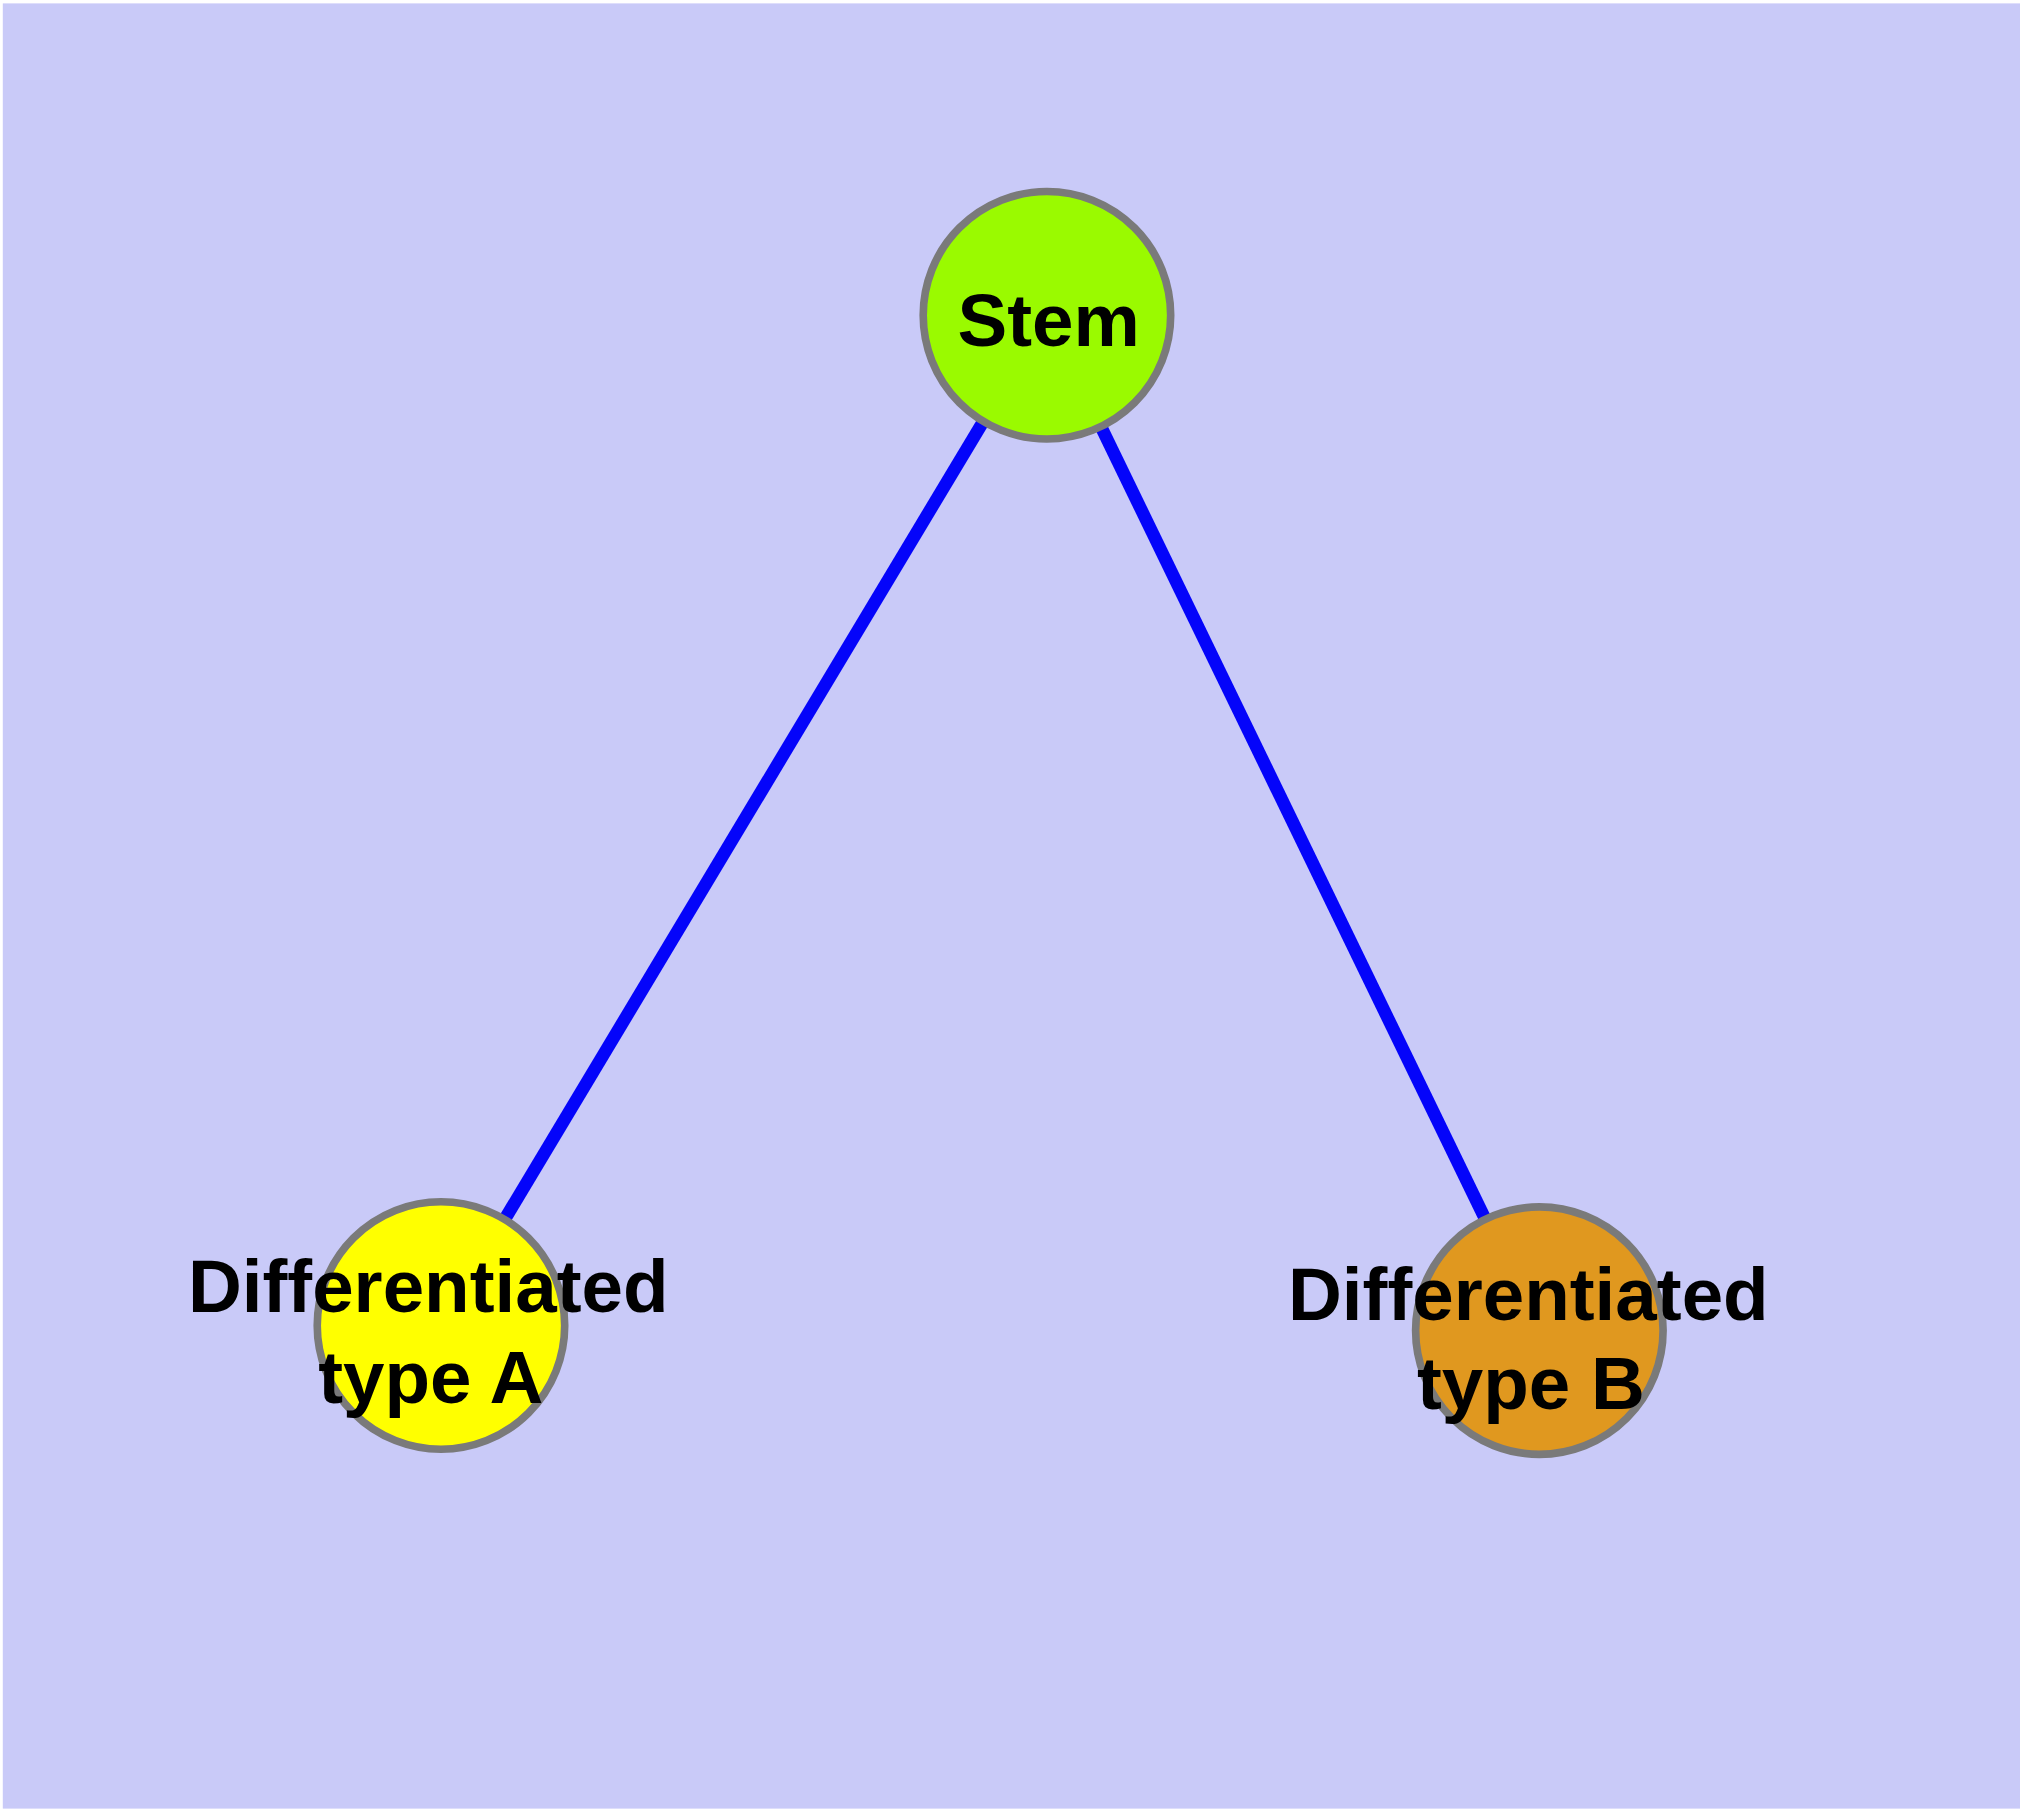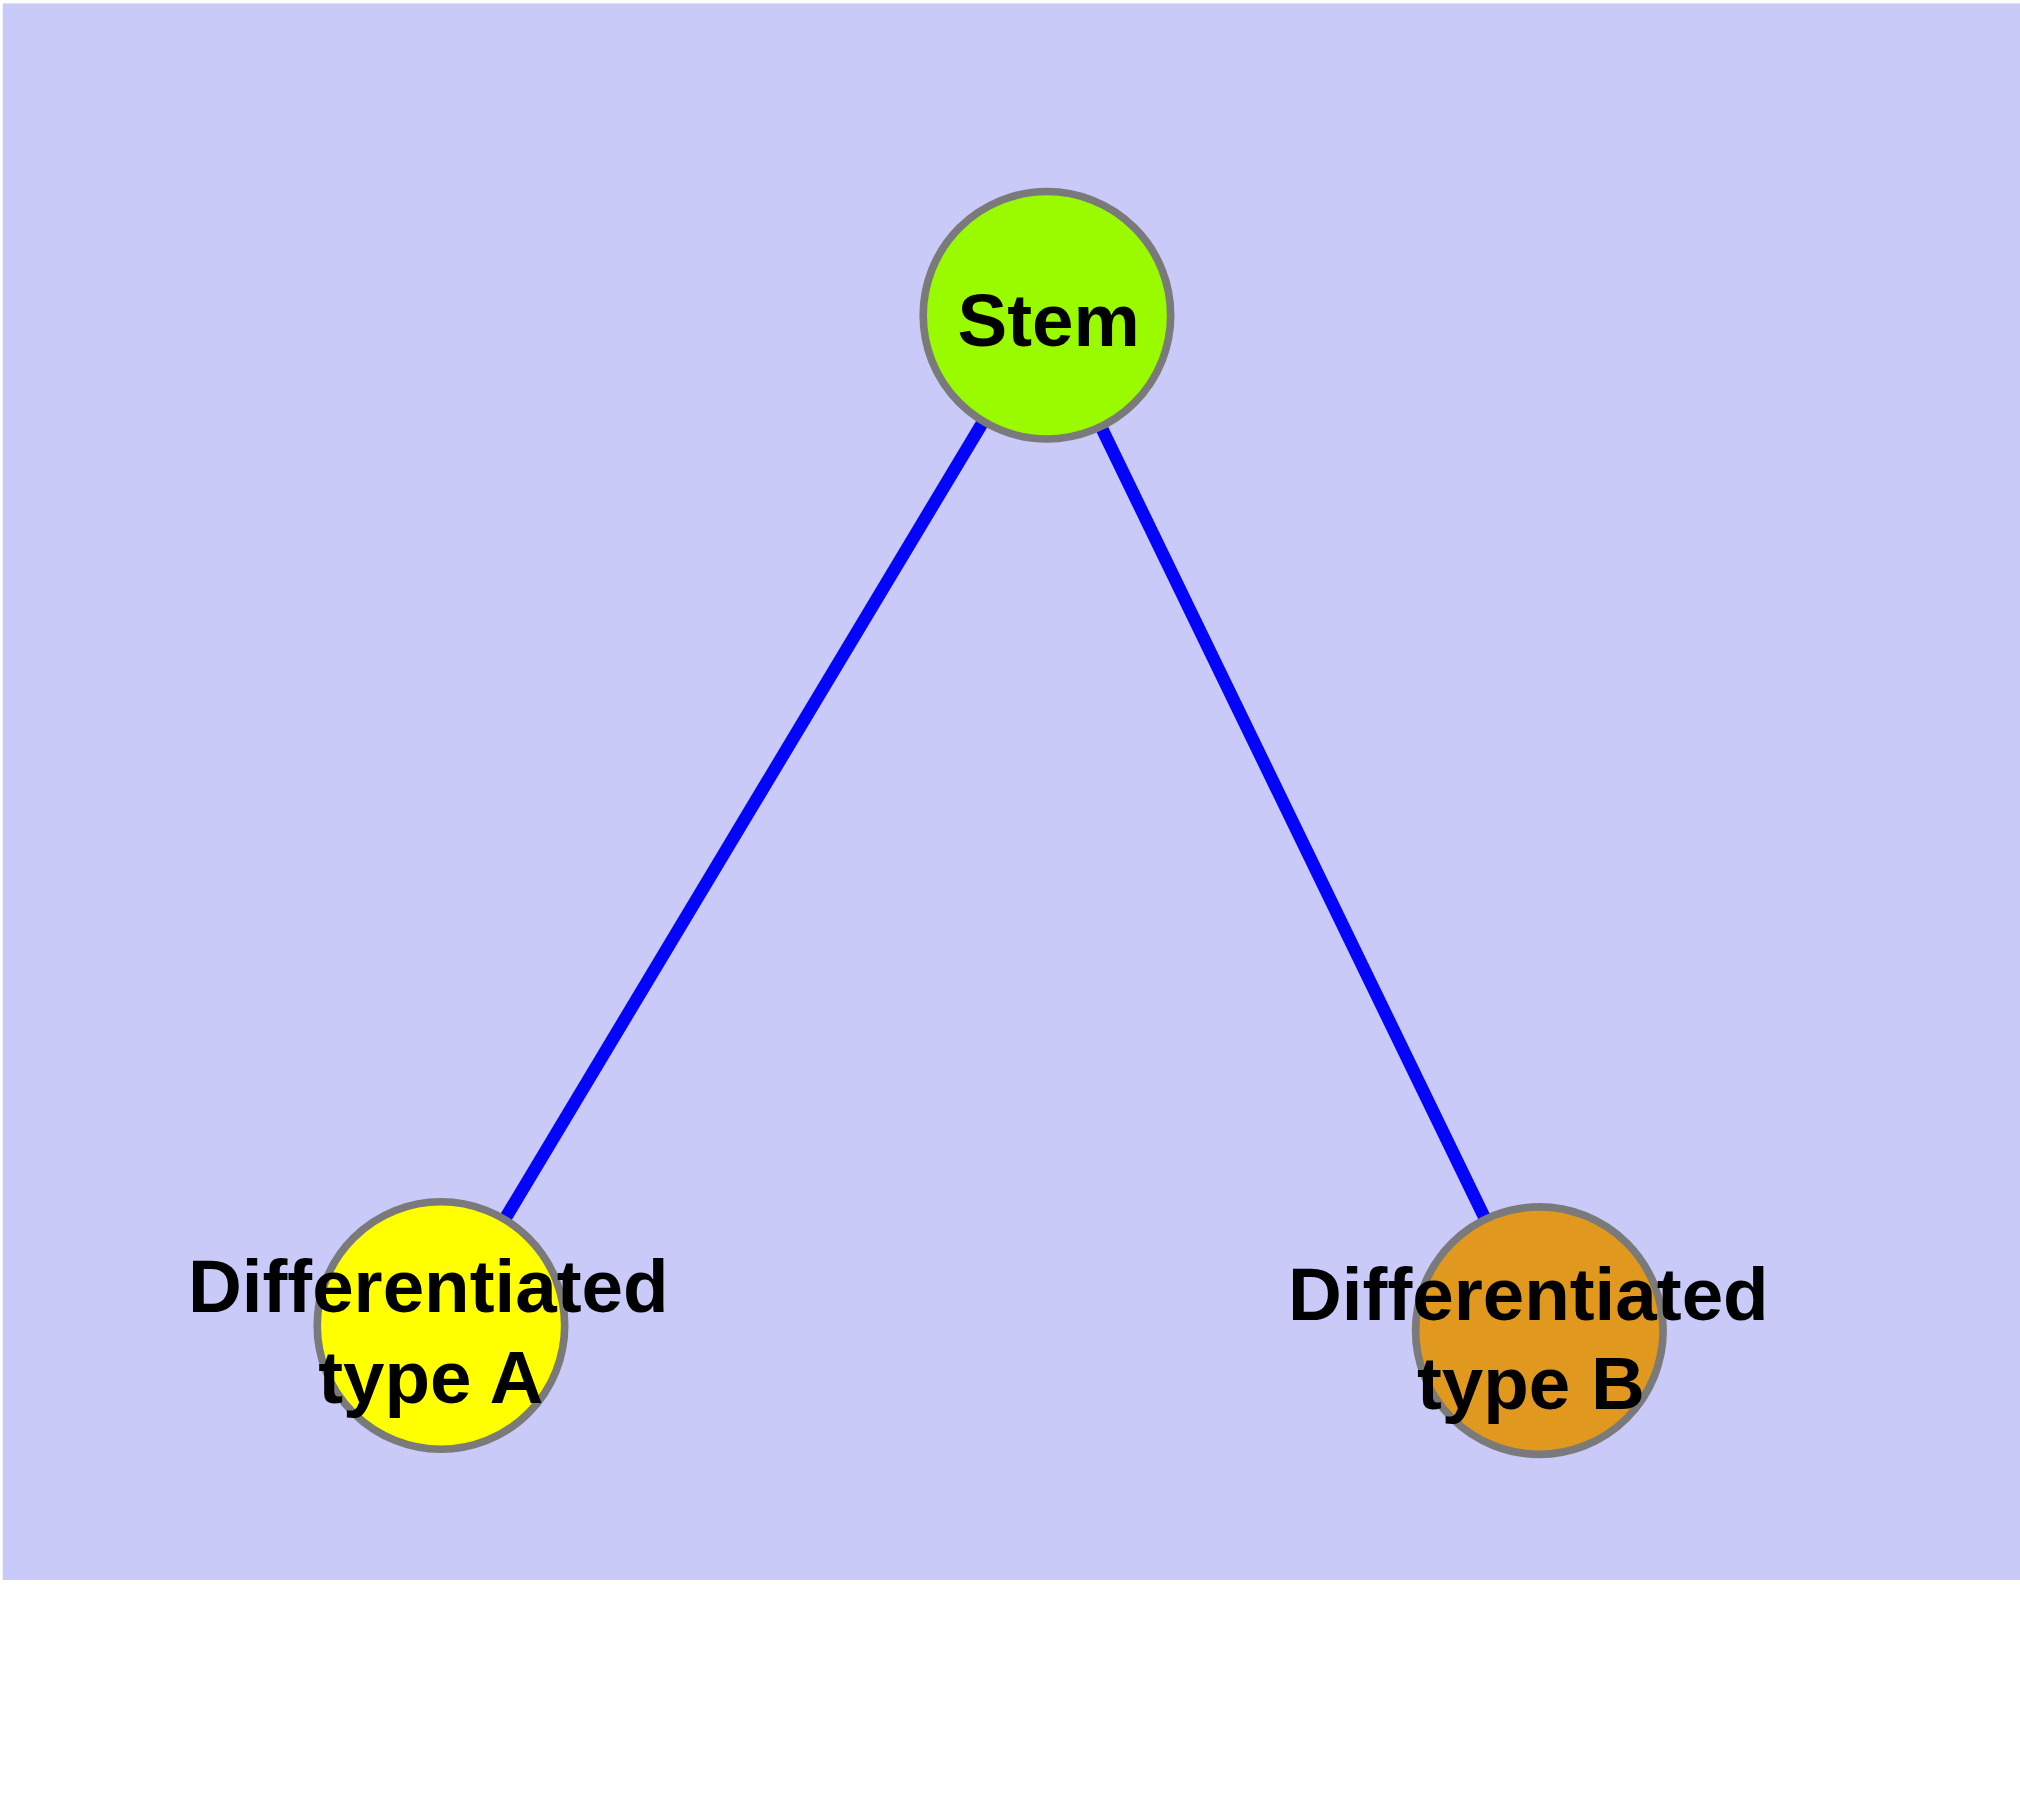--- a/index.html
+++ b/index.html
@@ -3,21 +3,21 @@
 <meta charset="utf-8">
 <style>
   html, body {
     margin: 0;
     padding: 0;
     background: #ffffff;
   }
   .page {
     position: relative;
     width: 2021px;
-    height: 1580px;
+    height: 1812px;
     background: #ffffff;
     overflow: hidden;
   }
   .diagram-svg {
     display: block;
     width: 2021px;
     height: 1812px;
   }
   .edge {
     stroke-width: 15;

